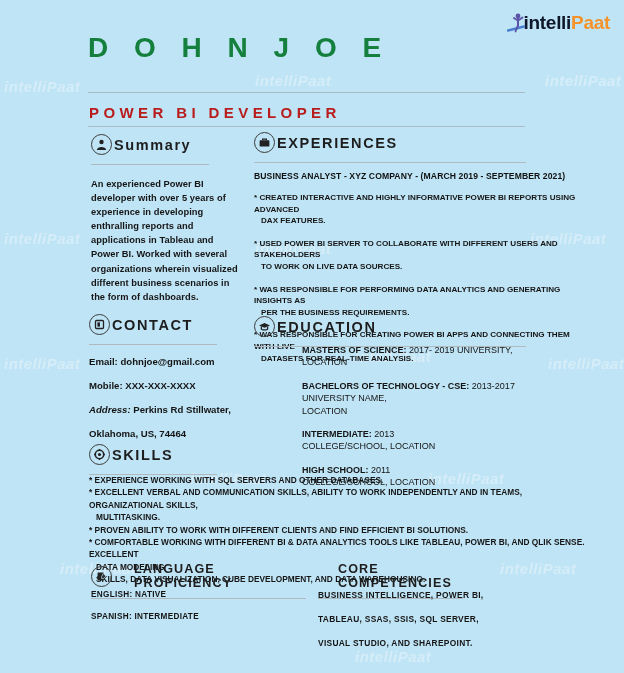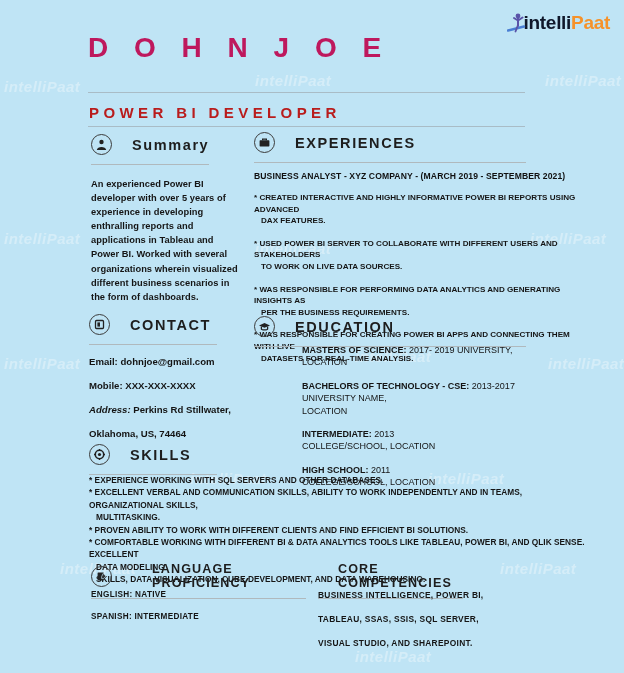--- a/index.html
+++ b/index.html
@@ -34,38 +34,38 @@
   }
   .logo .mark {
     position: relative; width: 20px; height: 22px; margin-right: -3px;
   }
   .logo .mark svg { display: block; }
   .logo .t1 { color: #0f172a; }
   .logo .t2 { color: #f5922a; }
   
   .name {
     position: absolute; left: 88px; top: 32px;
-    font-size: 28px; font-weight: bold; color: #be185d;
+    font-size: 28px; font-weight: bold; color: #15803d;
     letter-spacing: 9px;
   }
   .rule-top {
     position: absolute; left: 88px; top: 92px; width: 437px;
     height: 1px; background: #a9bcc6;
   }
   .role {
     position: absolute; left: 89px; top: 104px;
     font-size: 15px; font-weight: bold; color: #b91c1c;
     letter-spacing: 4.4px;
   }
   .rule-role {
     position: absolute; left: 88px; top: 126px; width: 437px;
     height: 1px; background: #a9bcc6;
   }
   
-  .sec-head { display: flex; align-items: center; gap: 20px; }
+  .sec-head { display: flex; align-items: center; gap: 2px; }
   .icon-circle {
     width: 21px; height: 21px; border-radius: 50%;
     border: 1.4px solid #3b3b3b;
     display: flex; align-items: center; justify-content: center;
     background: transparent; flex: none;
   }
   .icon-circle svg { display: block; }
   .sec-title {
     font-size: 14.5px; font-weight: bold; color: #1d1d1d;
     letter-spacing: 1.6px;

